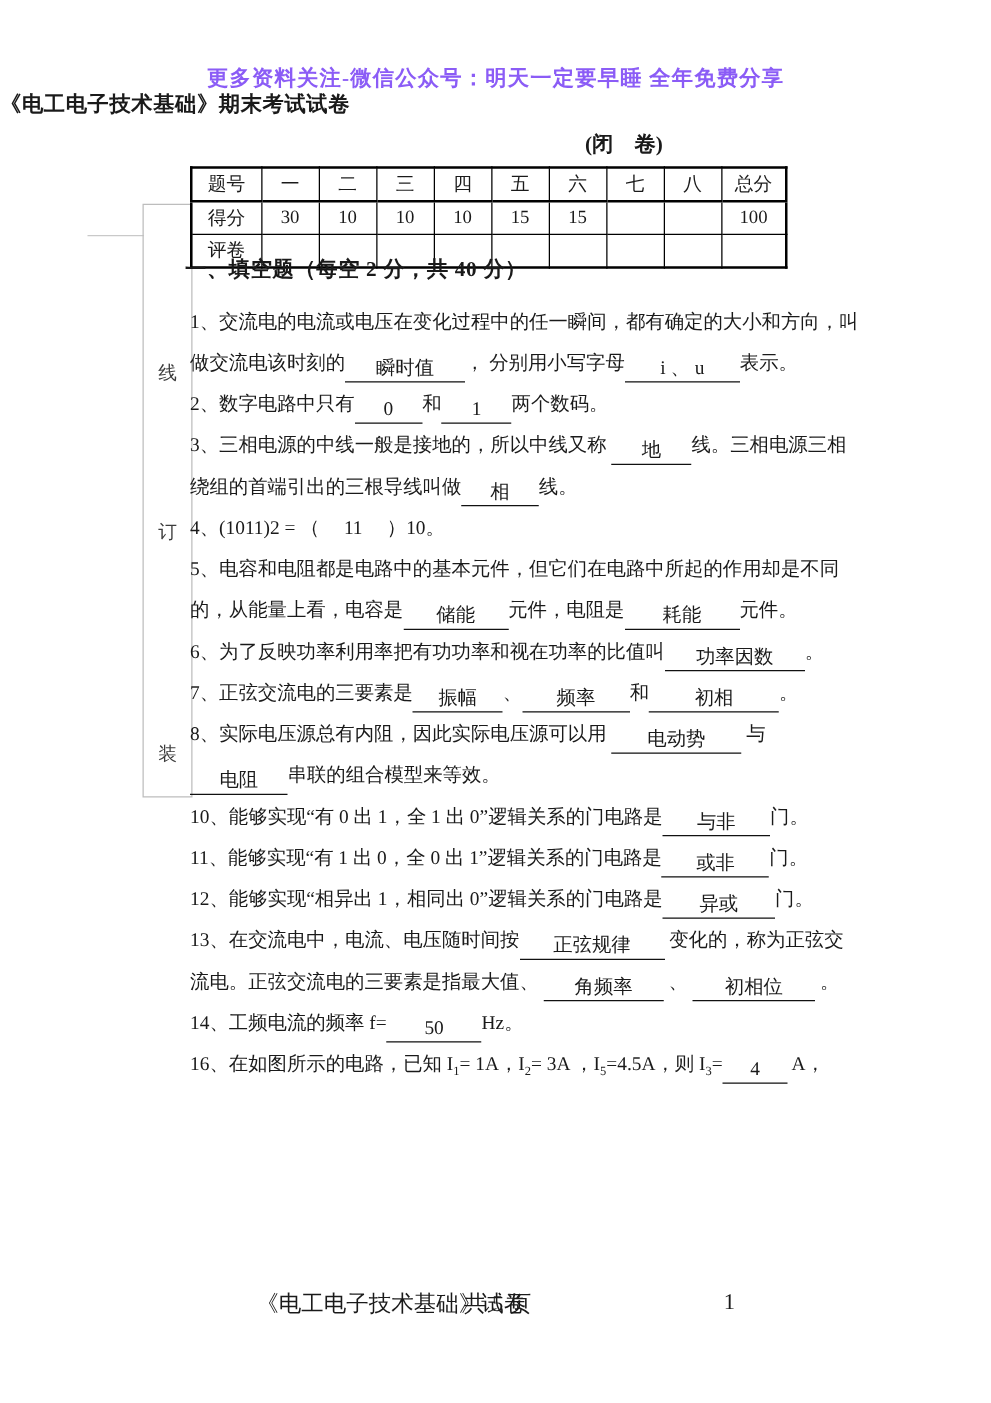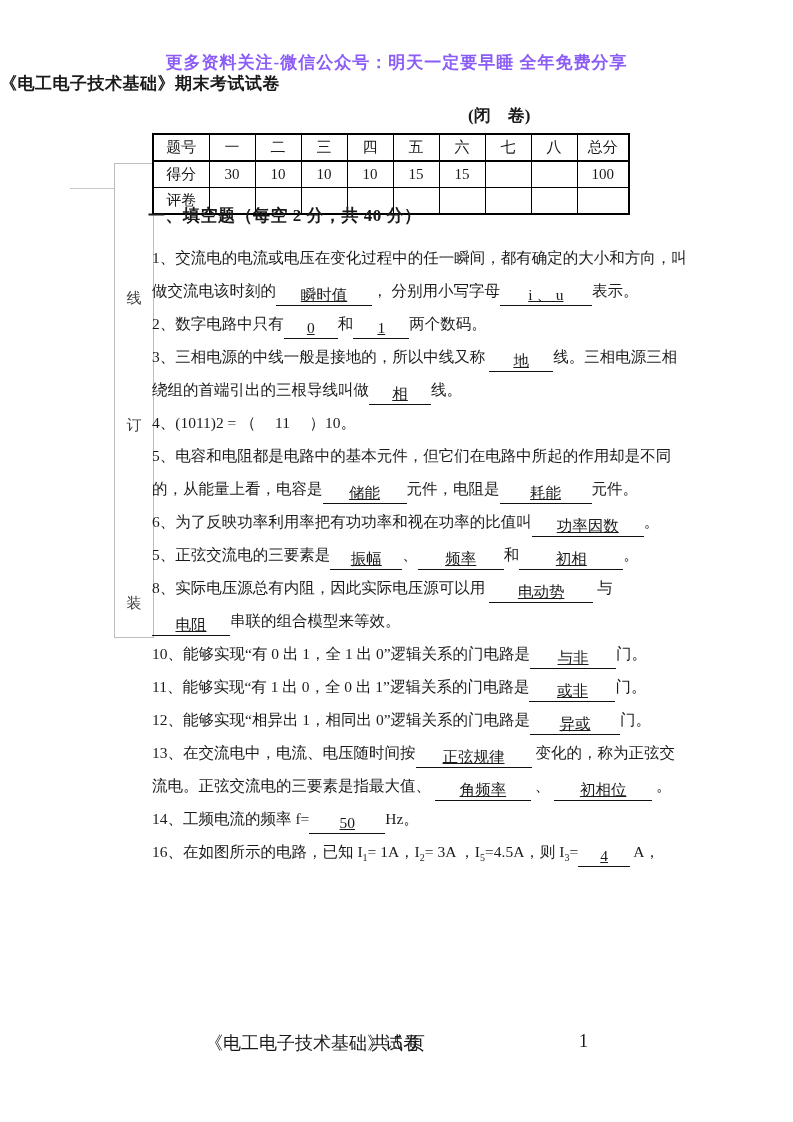--- a/index.html
+++ b/index.html
@@ -53,21 +53,20 @@
   }
   .questions{
     position:absolute;left:152px;top:241px;width:538px;
     font-size:15.5px;line-height:33px;
   }
   .questions p.question{margin:0;}
   .blank{
     display:inline-block;border-bottom:1px solid #111;text-align:center;
     height:24px;line-height:26px;vertical-align:-4px;box-sizing:border-box;
     padding:0 3px;
-    text-decoration:underline;
   }
   sub.qsub{font-size:10px;line-height:0;}
   .footer{
     position:absolute;left:151px;top:1031px;width:538px;height:22px;
     font-size:18px;
   }
   .f-left{position:absolute;left:54px;top:0;}
   .f-pages{position:absolute;left:220px;top:0;}
   .f-num{position:absolute;left:428px;top:0;}
 </style>
@@ -145,21 +144,21 @@
 
   <h2 class="section-heading">一、填空题（每空 2 分，共 40 分）</h2>
 
   <div class="questions">
       <p class="question"><span>1、交流电的电流或电压在变化过程中的任一瞬间，都有确定的大小和方向，叫做交流电该时刻的</span><span class="blank" style="min-width: 96px;">瞬时值</span><span>， 分别用小写字母</span><span class="blank" style="min-width: 92px;">i 、  u</span><span>表示。</span></p>
       <p class="question"><span>2、数字电路中只有</span><span class="blank" style="min-width: 54px;">0</span><span>和</span><span class="blank" style="min-width: 56px;">1</span><span>两个数码。</span></p>
       <p class="question"><span>3、三相电源的中线一般是接地的，所以中线又称 </span><span class="blank" style="min-width: 64px;">地</span><span>线。三相电源三相绕组的首端引出的三根导线叫做</span><span class="blank" style="min-width: 62px;">相</span><span>线。</span></p>
       <p class="question"><span>4、(1011)2 = （　 11　 ）10。</span></p>
       <p class="question"><span>5、电容和电阻都是电路中的基本元件，但它们在电路中所起的作用却是不同的，从能量上看，电容是</span><span class="blank" style="min-width: 84px;">储能</span><span>元件，电阻是</span><span class="blank" style="min-width: 92px;">耗能</span><span>元件。</span></p>
       <p class="question"><span>6、为了反映功率利用率把有功功率和视在功率的比值叫</span><span class="blank" style="min-width: 112px;">功率因数</span><span>。</span></p>
-      <p class="question"><span>5、正弦交流电的三要素是</span><span class="blank" style="min-width: 72px;">振幅</span><span>、</span><span class="blank" style="min-width: 86px;">频率</span><span>和</span><span class="blank" style="min-width: 104px;">初相</span><span>。</span></p>
+      <p class="question"><span>7、正弦交流电的三要素是</span><span class="blank" style="min-width: 72px;">振幅</span><span>、</span><span class="blank" style="min-width: 86px;">频率</span><span>和</span><span class="blank" style="min-width: 104px;">初相</span><span>。</span></p>
       <p class="question"><span>8、实际电压源总有内阻，因此实际电压源可以用 </span><span class="blank" style="min-width: 104px;">电动势</span><span> 与 </span><span class="blank" style="min-width: 78px;">电阻</span><span>串联的组合模型来等效。</span></p>
       <p class="question"><span>10、能够实现“有 0 出 1，全 1 出 0”逻辑关系的门电路是</span><span class="blank" style="min-width: 86px;">与非</span><span>门。</span></p>
       <p class="question"><span>11、能够实现“有 1 出 0，全 0 出 1”逻辑关系的门电路是</span><span class="blank" style="min-width: 86px;">或非</span><span>门。</span></p>
       <p class="question"><span>12、能够实现“相异出 1，相同出 0”逻辑关系的门电路是</span><span class="blank" style="min-width: 90px;">异或</span><span>门。</span></p>
       <p class="question"><span>13、在交流电中，电流、电压随时间按</span><span class="blank" style="min-width: 116px;">正弦规律</span><span> 变化的，称为正弦交流电。正弦交流电的三要素是指最大值、 </span><span class="blank" style="min-width: 96px;">角频率</span><span> 、 </span><span class="blank" style="min-width: 98px;">初相位</span><span> 。</span></p>
       <p class="question"><span>14、工频电流的频率 f=</span><span class="blank" style="min-width: 76px;">50</span><span>Hz。</span></p>
       <p class="question"><span>16、在如图所示的电路，已知 I</span><sub class="qsub">1</sub><span>= 1A，I</span><sub class="qsub">2</sub><span>= 3A ，I</span><sub class="qsub">5</sub><span>=4.5A，则 I</span><sub class="qsub">3</sub><span>=</span><span class="blank" style="min-width: 52px;">4</span><span> A，</span></p>
     </div>
 
   <div class="footer">

